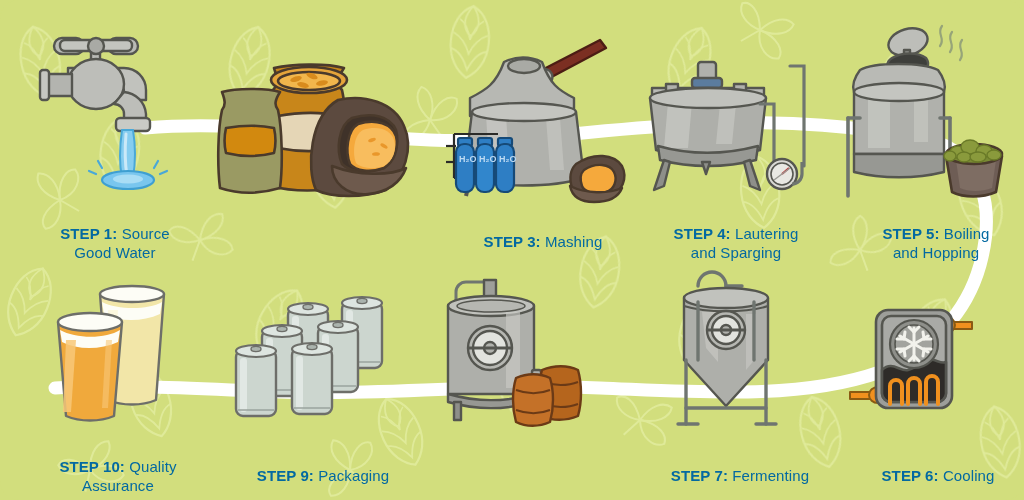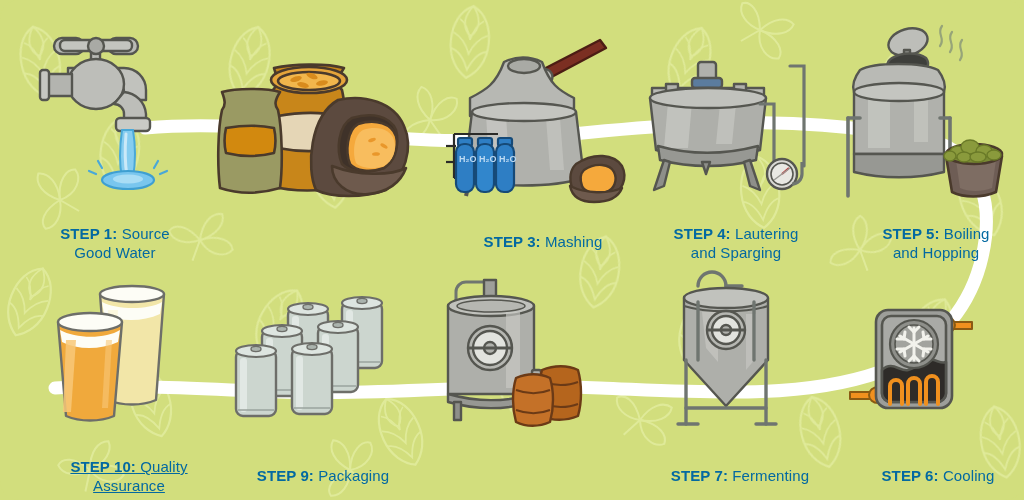--- a/index.html
+++ b/index.html
@@ -394,21 +394,21 @@
   <div class="label" style="left:636px;top:205px;width:200px;">
     <b>STEP 4:</b><span class="rest"> Lautering
 and Sparging</span>
   </div>
 
   <div class="label" style="left:846px;top:205px;width:180px;">
     <b>STEP 5:</b><span class="rest"> Boiling
 and Hopping</span>
   </div>
 
-  <div class="label" style="left:29px;top:438px;width:200px;text-decoration:underline;">
+  <div class="label" style="left:18px;top:438px;width:200px;">
     <b>STEP 10:</b><span class="rest"> Quality
 Assurance</span>
   </div>
 
   <div class="label" style="left:228px;top:447px;width:190px;">
     <b>STEP 9:</b><span class="rest"> Packaging</span>
   </div>
 
 
   <div class="label" style="left:640px;top:447px;width:200px;">

